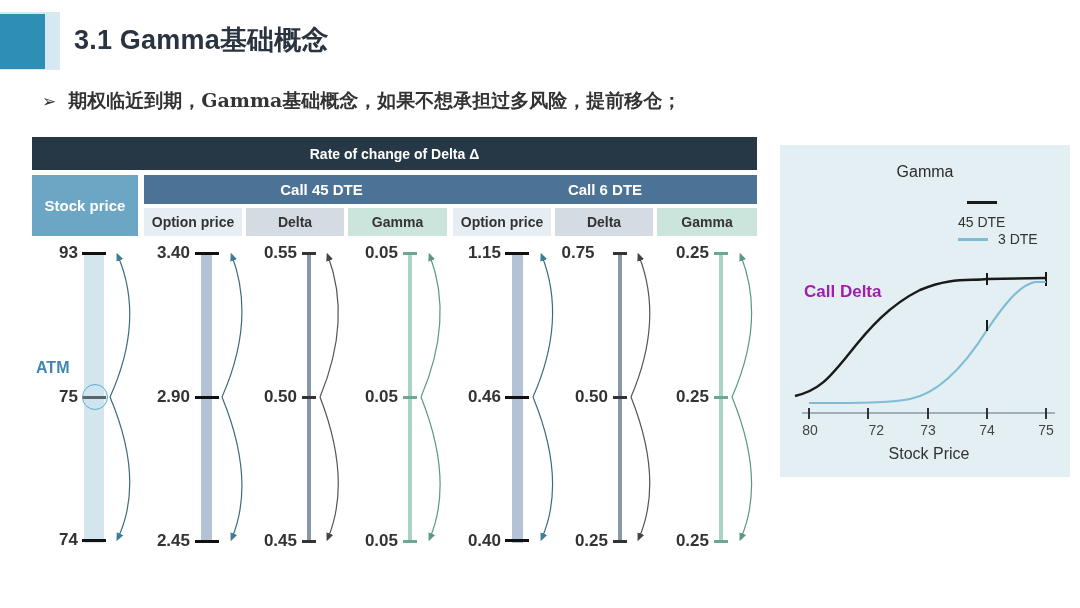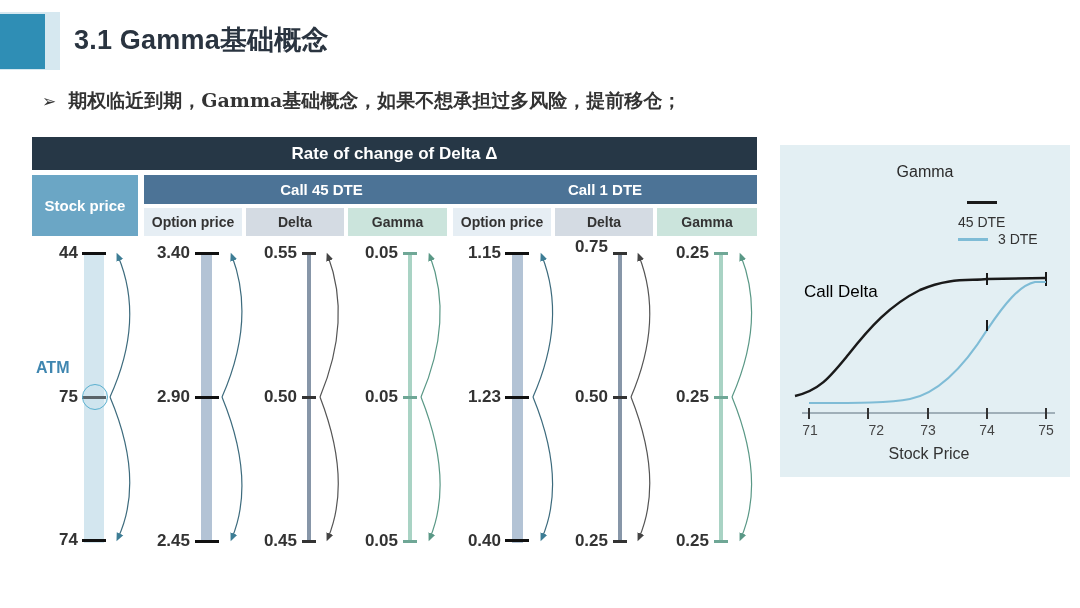--- a/index.html
+++ b/index.html
@@ -7,73 +7,73 @@
   body { position: relative; font-family: "Liberation Sans", "DejaVu Sans", sans-serif; color: #2b2b2b; }
 
   .title-accent-outer { position: absolute; left: 0; top: 12px; width: 60px; height: 58px; background: #d6e8f0; }
   .title-accent-inner { position: absolute; left: 0; top: 14px; width: 45px; height: 55px; background: #2f8eb5; }
   .page-title { position: absolute; left: 74px; top: 22px; font-size: 27px; font-weight: bold; color: #2a3440; letter-spacing: 0.2px; }
 
   .bullet { position: absolute; left: 42px; top: 88px; font-size: 19px; color: #333; display: flex; align-items: center; gap: 12px; font-family: "DejaVu Serif", serif; }
   .bullet-arrow { font-size: 17px; color: #333; }
   .bullet-text { font-weight: bold; }
 
-  .hdr-main { position: absolute; left: 32px; top: 137px; width: 725px; height: 33px; background: #263746; color: #fff; font-weight: bold; font-size: 17px; display: flex; align-items: center; justify-content: center; }
+  .hdr-main { position: absolute; left: 32px; top: 137px; width: 725px; height: 33px; background: #263746; color: #fff; font-weight: bold; font-size: 14px; display: flex; align-items: center; justify-content: center; }
 
   .hdr-stock { position: absolute; left: 32px; top: 175px; width: 106px; height: 61px; background: #6ba6c5; color: #fff; font-weight: bold; font-size: 15px; display: flex; align-items: center; justify-content: center; }
   .hdr-group { position: absolute; top: 175px; height: 29px; background: #4c7396; color: #fff; font-weight: bold; font-size: 15px; display: flex; align-items: center; justify-content: center; }
   .hdr-sub { position: absolute; top: 208px; height: 28px; font-weight: bold; font-size: 14px; color: #333; display: flex; align-items: center; justify-content: center; }
   .sub-option { background: #e6eef4; }
   .sub-delta { background: #d4dbe3; }
   .sub-gamma { background: #cbe4dc; }
   .tick { position: absolute; height: 3px; }
   .val { position: absolute; font-weight: bold; font-size: 17px; color: #333; text-align: right; width: 60px; }
 
   .atm-label { position: absolute; left: 36px; top: 359px; color: #3f86b0; font-weight: bold; font-size: 16px; }
   .atm-circle { position: absolute; left: 82px; top: 384px; width: 26px; height: 26px; border: 1.5px solid #5ab0cf; border-radius: 50%; background: rgba(200,226,238,0.4); }
 
   .chart-panel { position: absolute; left: 780px; top: 145px; width: 290px; height: 332px; background: #e3eff3; }
   .chart-title { position: absolute; left: 0; width: 100%; top: 18px; text-align: center; font-size: 16px; color: #2b2b2b; }
   .legend-item { position: absolute; left: 178px; display: flex; align-items: center; gap: 10px; font-size: 14px; color: #333; }
   .legend-swatch { width: 30px; height: 3px; }
-  .chart-label-delta { position: absolute; left: 24px; top: 137px; font-weight: normal; font-size: 17px; color: #000000; }
+  .chart-label-delta { position: absolute; left: 24px; top: 137px; font-weight: bold; font-size: 17px; color: #a21caf; }
   .xlabel { position: absolute; top: 300px; left: 0; width: 100%; text-align: center; font-size: 16px; color: #333; padding-left: 8px; }
   .xtick-label { position: absolute; top: 277px; font-size: 14px; color: #444; width: 30px; text-align: center; }
 </style>
 </head>
 <body>
 
 <div class="title-accent-outer"></div>
 <div class="title-accent-inner"></div>
 <div class="page-title">3.1 Gamma基础概念</div>
 
 <div class="bullet">
   <span class="bullet-arrow">➢</span>
   <span class="bullet-text">期权临近到期，Gamma基础概念，如果不想承担过多风险，提前移仓；</span>
 </div>
 
 <div class="hdr-main">Rate of change of Delta Δ</div>
 <div class="hdr-stock">Stock price</div>
 
 <div class="hdr-group" style="left:144px; width:355px;">Call 45 DTE</div>
-<div class="hdr-group" style="left:453px; width:304px;">Call 1 DTE</div>
+<div class="hdr-group" style="left:453px; width:304px;">Call 6 DTE</div>
 
 <div class="hdr-sub sub-option" style="left:144px; width:98px;">Option price</div>
 <div class="hdr-sub sub-delta" style="left:246px; width:98px;">Delta</div>
 <div class="hdr-sub sub-gamma" style="left:348px; width:99px;">Gamma</div>
 <div class="hdr-sub sub-option" style="left:453px; width:98px;">Option price</div>
 <div class="hdr-sub sub-delta" style="left:555px; width:98px;">Delta</div>
 <div class="hdr-sub sub-gamma" style="left:657px; width:100px;">Gamma</div>
 
 <div>
   <div style="position:absolute; left:84px; top:253px; width:20px; height:290px; background:#d3e6ef;"></div>
   <div class="tick" style="left:82px; top:252px; width:24px; background:#111;"></div>
   <div class="tick" style="left:82px; top:396px; width:24px; background:#111;"></div>
   <div class="tick" style="left:82px; top:539px; width:24px; background:#111;"></div>
-  <div class="val" style="left:18px; top:243px;">44</div>
+  <div class="val" style="left:18px; top:243px;">93</div>
   <div class="val" style="left:18px; top:387px;">75</div>
   <div class="val" style="left:18px; top:530px;">74</div>
   <div class="atm-label">ATM</div>
   <div class="atm-circle"></div>
 </div>
 
 <div>
   <div style="position:absolute; left:201px; top:253px; width:11px; height:290px; background:#b3c3d5;"></div>
   <div class="tick" style="left:195px; top:252px; width:24px; background:#111;"></div>
   <div class="tick" style="left:195px; top:396px; width:24px; background:#111;"></div>
@@ -102,30 +102,30 @@
   <div class="val" style="left:338px; top:387px;">0.05</div>
   <div class="val" style="left:338px; top:531px;">0.05</div>
 </div>
 
 <div>
   <div style="position:absolute; left:512px; top:253px; width:11px; height:290px; background:#b3c3d5;"></div>
   <div class="tick" style="left:505px; top:252px; width:24px; background:#111;"></div>
   <div class="tick" style="left:505px; top:396px; width:24px; background:#111;"></div>
   <div class="tick" style="left:505px; top:539px; width:24px; background:#111;"></div>
   <div class="val" style="left:441px; top:243px;">1.15</div>
-  <div class="val" style="left:441px; top:387px;">1.23</div>
+  <div class="val" style="left:441px; top:387px;">0.46</div>
   <div class="val" style="left:441px; top:531px;">0.40</div>
 </div>
 
 <div>
   <div style="position:absolute; left:618px; top:253px; width:4px; height:290px; background:#8796a8;"></div>
   <div class="tick" style="left:613px; top:252px; width:14px; background:#333;"></div>
   <div class="tick" style="left:613px; top:396px; width:14px; background:#333;"></div>
   <div class="tick" style="left:613px; top:540px; width:14px; background:#333;"></div>
-  <div class="val" style="left:548px; top:237px;">0.75</div>
+  <div class="val" style="left:548px; top:243px;text-align:center;">0.75</div>
   <div class="val" style="left:548px; top:387px;">0.50</div>
   <div class="val" style="left:548px; top:531px;">0.25</div>
 </div>
 
 <div>
   <div style="position:absolute; left:719px; top:253px; width:4px; height:290px; background:#a9d3c4;"></div>
   <div class="tick" style="left:714px; top:252px; width:14px; background:#6fa796;"></div>
   <div class="tick" style="left:714px; top:396px; width:14px; background:#6fa796;"></div>
   <div class="tick" style="left:714px; top:540px; width:14px; background:#6fa796;"></div>
   <div class="val" style="left:649px; top:243px;">0.25</div>
@@ -190,19 +190,19 @@
     <line x1="266" y1="263" x2="266" y2="274" stroke="#333" stroke-width="2"></line>
 
     <path d="M15,251 C40,245 50,232 68,210 C90,182 110,160 140,145 C170,132 190,136 207,134 L266,133" fill="none" stroke="#1a1a1a" stroke-width="2.5"></path>
     <line x1="207" y1="128" x2="207" y2="140" stroke="#1a1a1a" stroke-width="2"></line>
     <line x1="266" y1="127" x2="266" y2="141" stroke="#1a1a1a" stroke-width="2"></line>
 
     <path d="M29,258 C80,258 110,258 130,254 C160,248 185,220 207,185 C225,158 240,140 255,137 L266,137" fill="none" stroke="#7fbcd6" stroke-width="2.2"></path>
     <line x1="207" y1="175" x2="207" y2="186" stroke="#1a1a1a" stroke-width="2"></line>
   </svg>
 
-  <div class="xtick-label" style="left:15px;">71</div>
+  <div class="xtick-label" style="left:15px;">80</div>
   <div class="xtick-label" style="left:74px;text-align:right;">72</div>
   <div class="xtick-label" style="left:133px;">73</div>
   <div class="xtick-label" style="left:192px;">74</div>
   <div class="xtick-label" style="left:251px;">75</div>
   <div class="xlabel">Stock Price</div>
 </div>
 
 </body></html>

